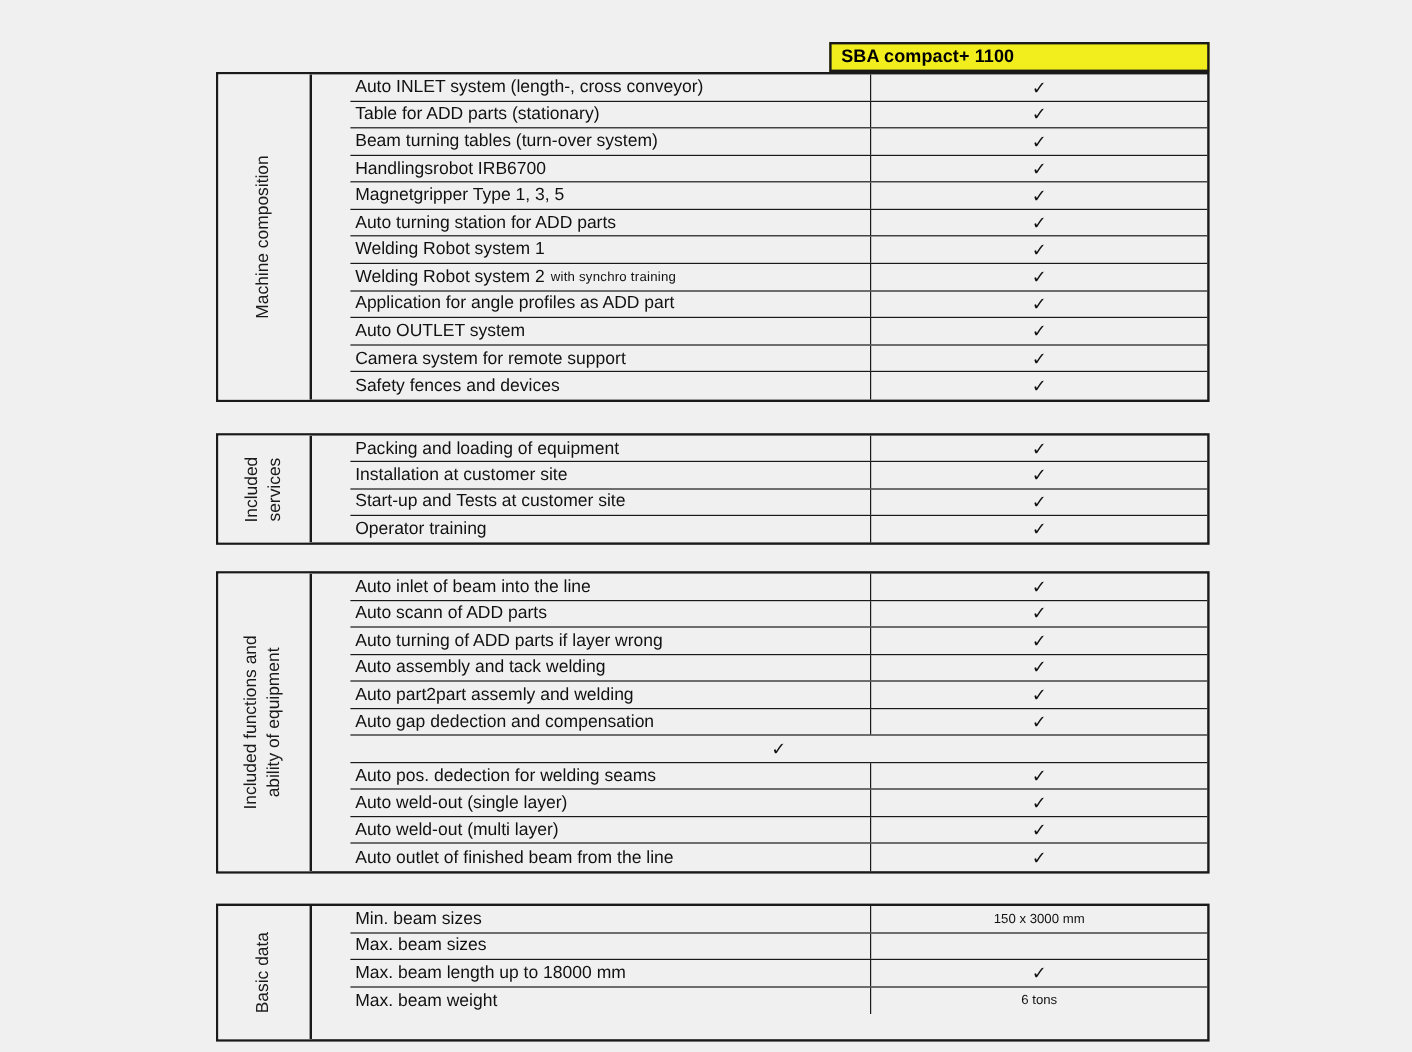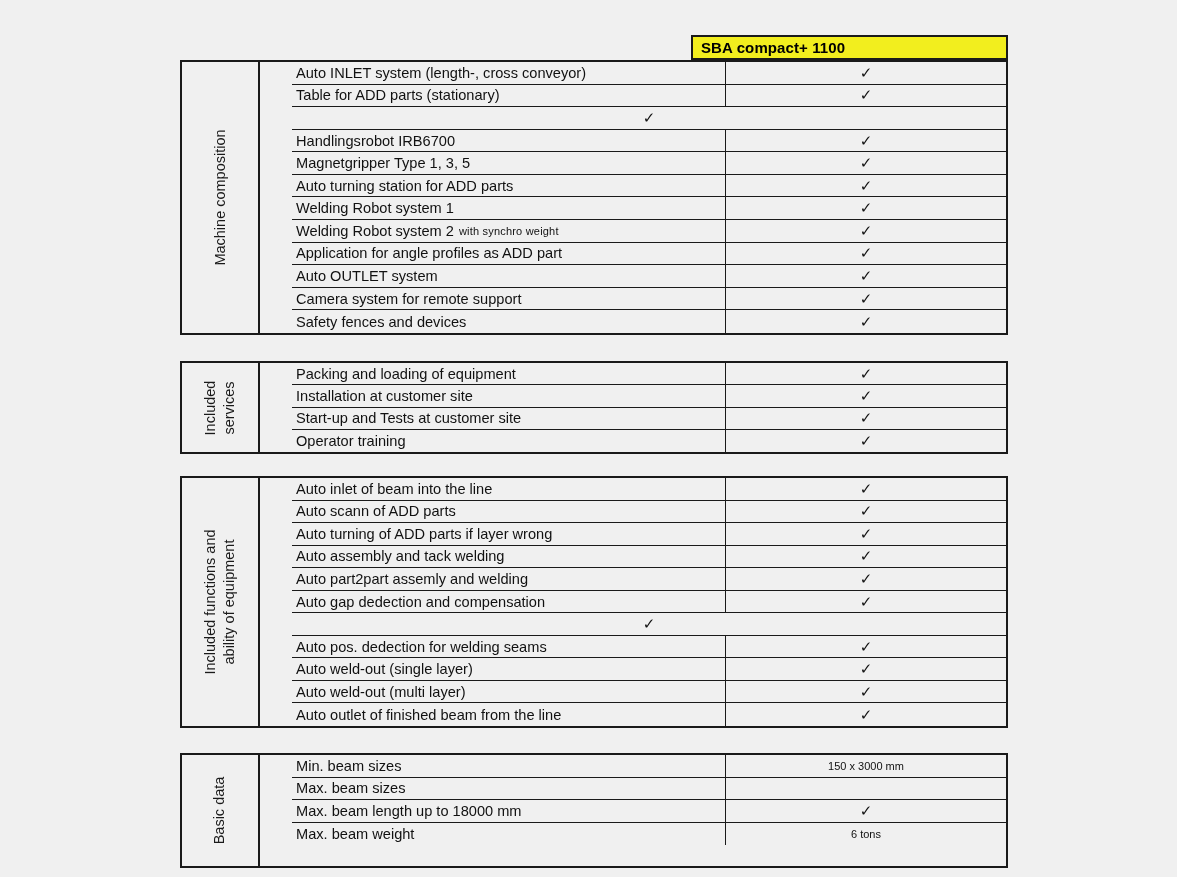--- a/index.html
+++ b/index.html
@@ -161,20 +161,23 @@
           </div>
           <div class="cell-value check">✓</div>
         </div>
         <div class="row">
           <div class="cell-label">
             <span>Table for ADD parts (stationary)</span>
           </div>
           <div class="cell-value check">✓</div>
         </div>
         <div class="row">
+          <div class="cell-label">
+            <span>Beam turning tables (turn-over system)</span>
+          </div>
           <div class="cell-value check">✓</div>
         </div>
         <div class="row">
           <div class="cell-label">
             <span>Handlingsrobot IRB6700</span>
           </div>
           <div class="cell-value check">✓</div>
         </div>
         <div class="row">
           <div class="cell-label">
@@ -190,21 +193,21 @@
         </div>
         <div class="row">
           <div class="cell-label">
             <span>Welding Robot system 1</span>
           </div>
           <div class="cell-value check">✓</div>
         </div>
         <div class="row">
           <div class="cell-label">
             <span>Welding Robot system 2</span>
-            <span class="small">with synchro weight</span>
+            <span class="small">with synchro training</span>
           </div>
           <div class="cell-value check">✓</div>
         </div>
         <div class="row">
           <div class="cell-label">
             <span>Application for angle profiles as ADD part</span>
           </div>
           <div class="cell-value check">✓</div>
         </div>
         <div class="row">

